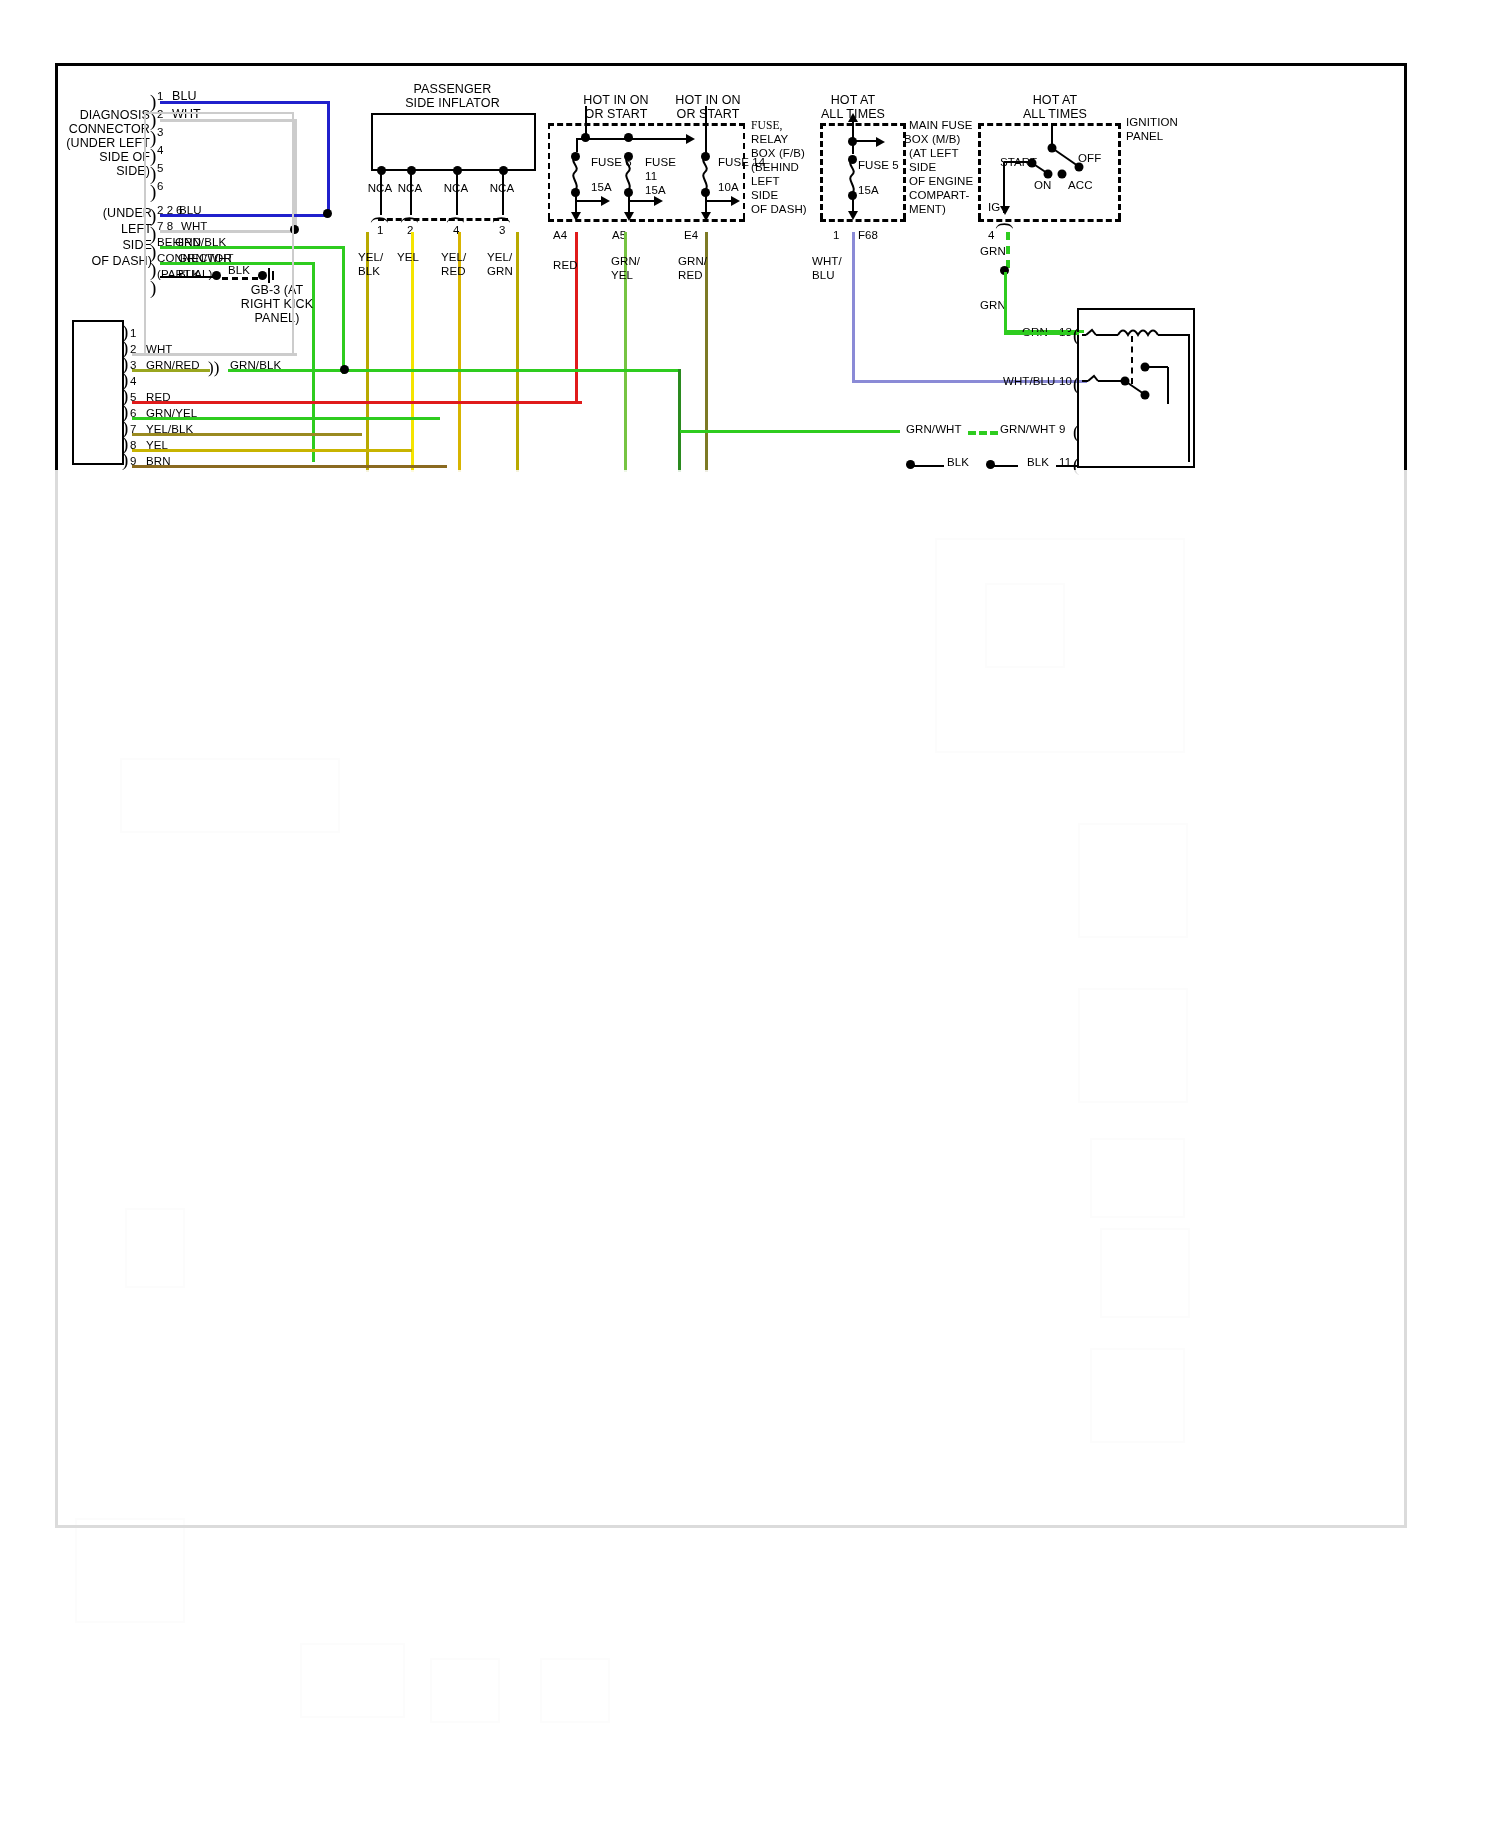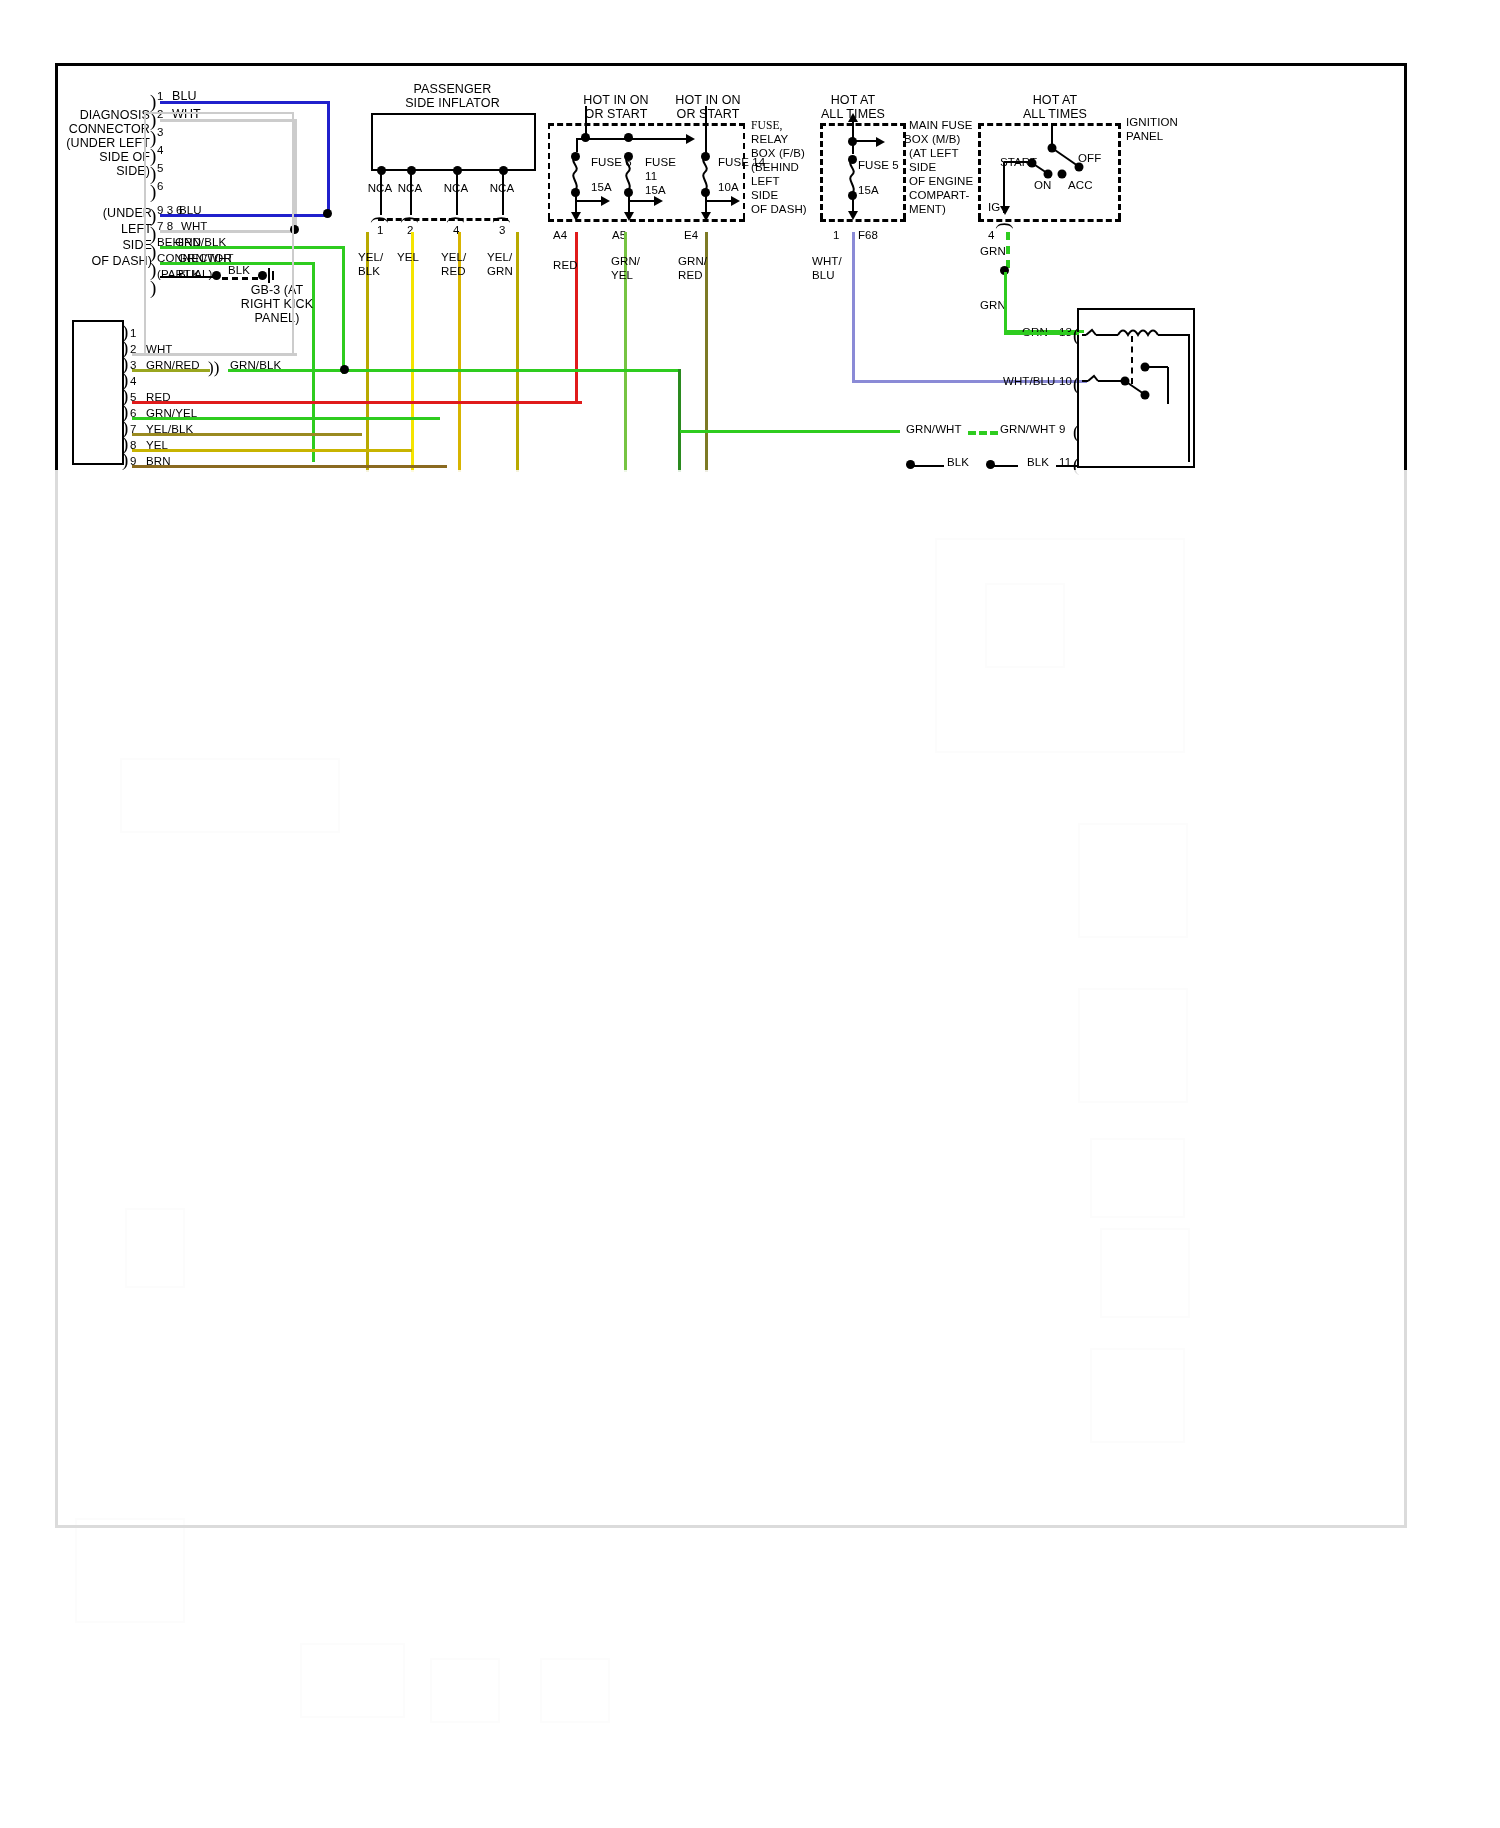--- a/index.html
+++ b/index.html
@@ -84,21 +84,21 @@
     <div class="t r" style="left:60px;top:222px;width:92px;">LEFT</div>
     <div class="t r" style="left:60px;top:238px;width:92px;">SIDE</div>
     <div class="t r" style="left:60px;top:254px;width:92px;">OF DASH)</div>
 
     <div class="pin" style="left:150px;top:206px;">)</div>
     <div class="pin" style="left:150px;top:224px;">)</div>
     <div class="pin" style="left:150px;top:242px;">)</div>
     <div class="pin" style="left:150px;top:260px;">)</div>
     <div class="pin" style="left:150px;top:278px;">)</div>
 
-    <div class="t s" style="left:157px;top:203px;">9 3</div>
+    <div class="t s" style="left:157px;top:203px;">2 2</div>
     <div class="t s" style="left:176px;top:203px;">6</div>
     <div class="t s" style="left:179px;top:203px;">BLU</div>
 
     <div class="t s" style="left:157px;top:219px;">7 8</div>
     <div class="t s" style="left:181px;top:219px;">WHT</div>
 
     <div class="t s" style="left:157px;top:235px;">BEHIND</div>
     <div class="t s" style="left:175px;top:235px;">GRN/BLK</div>
 
     <div class="t s" style="left:157px;top:251px;">CONNECTOR</div>

